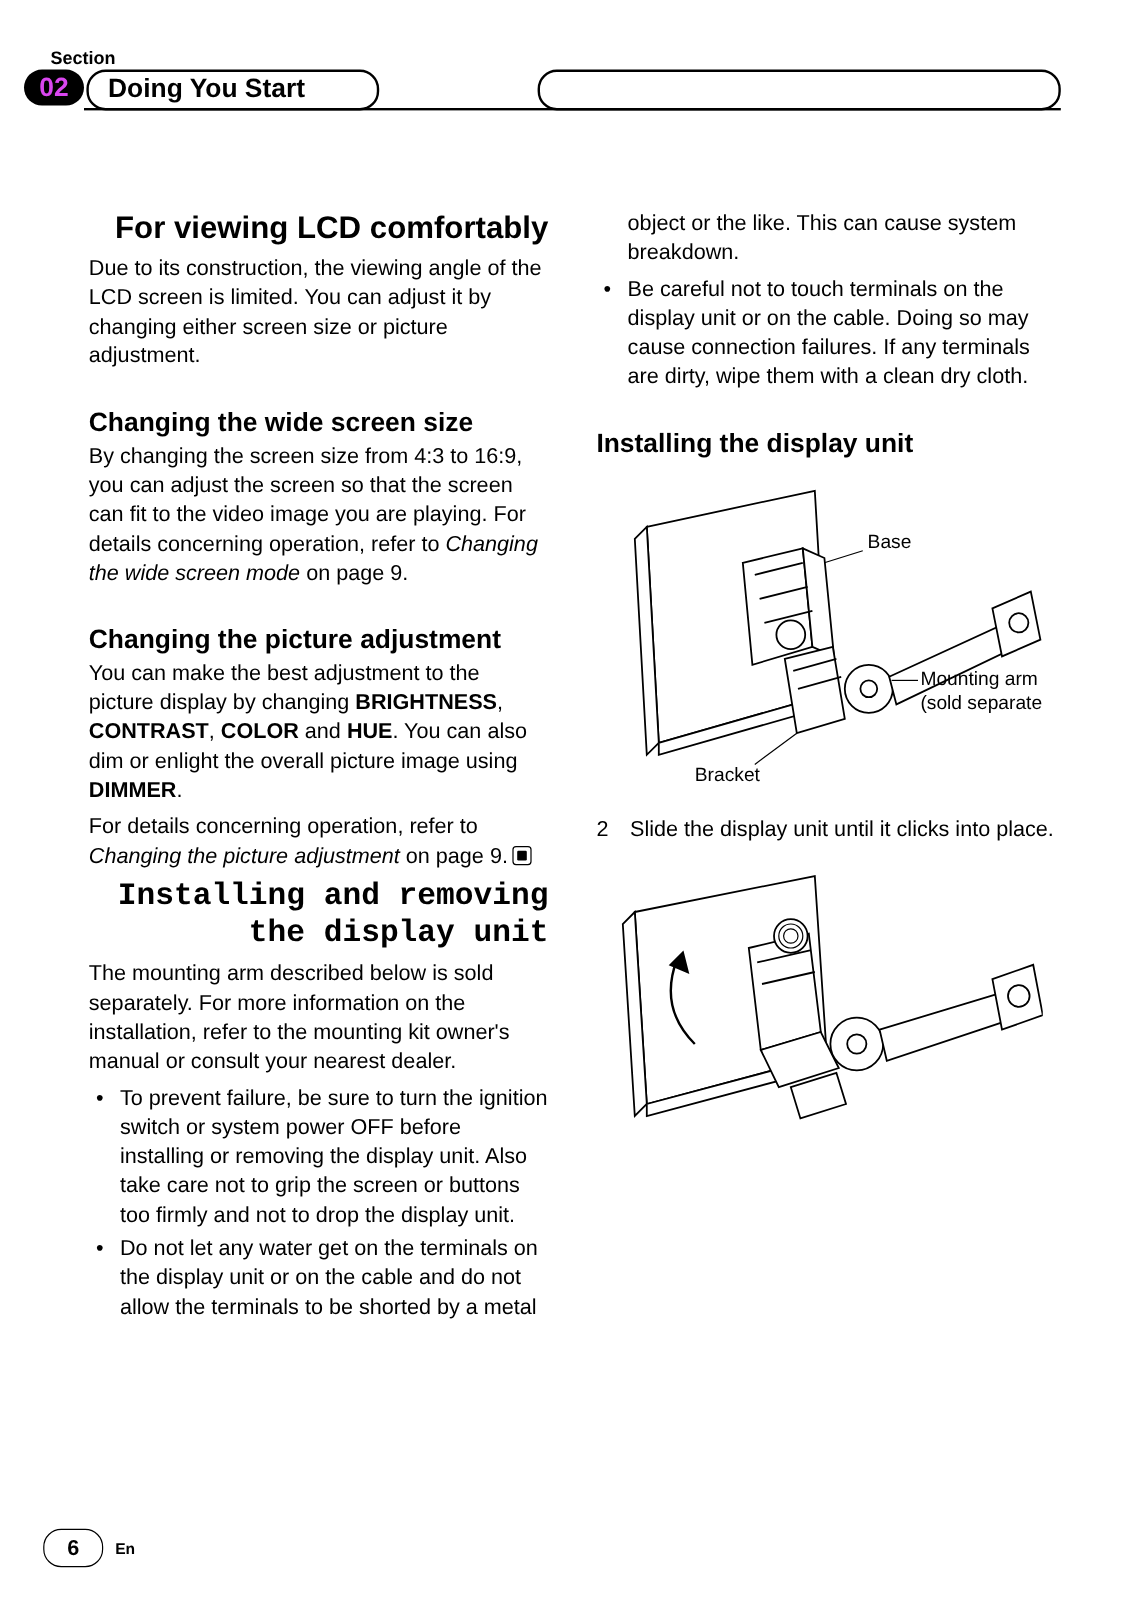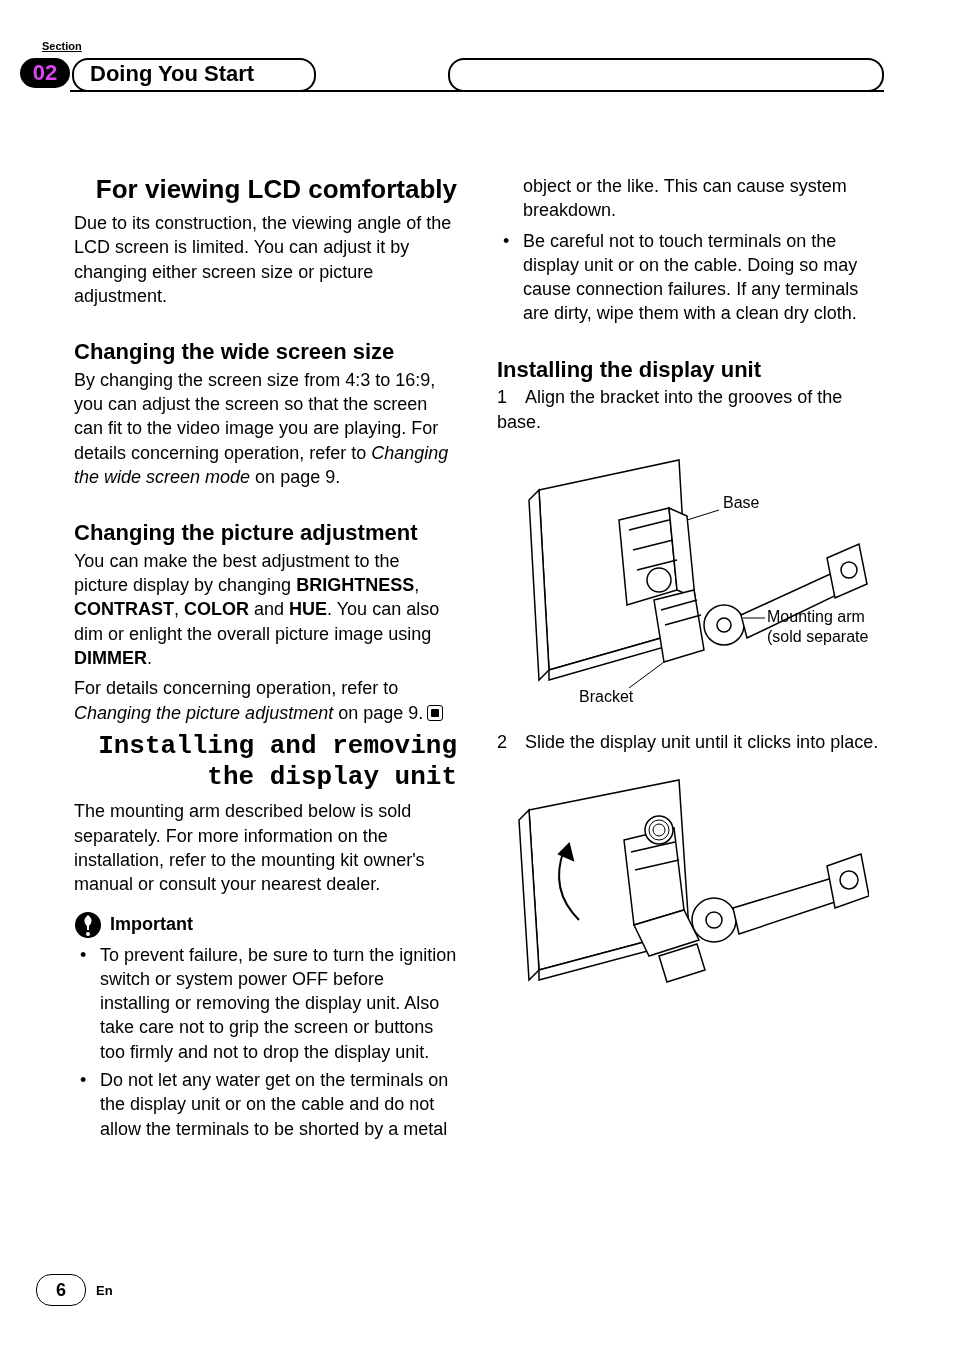--- a/index.html
+++ b/index.html
@@ -16,23 +16,22 @@
   .page {
     position: relative;
     width: 954px;
     height: 1352px;
     box-sizing: border-box;
   }
   .section-label {
     position: absolute;
     top: 40px;
     left: 42px;
-    font-size: 11px;
-    font-weight: 700;
-    text-decoration: underline;
+    font-size: 15px;
+    font-weight: 700;
   }
   .header-row {
     position: absolute;
     top: 56px;
     left: 20px;
     right: 70px;
     height: 40px;
   }
   .section-pill {
     position: absolute;
@@ -225,46 +224,33 @@
     <p>
       <span>You can make the best adjustment to the picture display by changing </span><span class="bold">BRIGHTNESS</span><span>, </span><span class="bold">CONTRAST</span><span>, </span><span class="bold">COLOR</span><span> and </span><span class="bold">HUE</span><span>. You can also dim or enlight the overall picture image using </span><span class="bold">DIMMER</span><span>.</span>
     </p>
     <p>
       <span>For details concerning operation, refer to </span><span class="italic">Changing the picture adjustment</span><span> on page 9.</span><span class="end-square"></span>
     </p>
 
     <h1 class="gap-lg">Installing and removing the display unit</h1>
     <p class="after-h1">The mounting arm described below is sold separately. For more information on the installation, refer to the mounting kit owner's manual or consult your nearest dealer.</p>
 
-    <div class="important-row">
-      <span class="bang-icon">
-        <svg viewBox="0 0 28 28" width="28" height="28">
-          <circle cx="14" cy="14" r="13" fill="#000"></circle>
-          <path d="M14 4 C10 7 9 11 13 15 L13 19 L15 19 L15 15 C19 11 18 7 14 4 Z" fill="#fff"></path>
-          <circle cx="14" cy="23" r="2" fill="#fff"></circle>
-        </svg>
-      </span>
-      <span class="important-label">Important</span>
-    </div>
 
     <ul class="bullets">
       <li>To prevent failure, be sure to turn the ignition switch or system power OFF before installing or removing the display unit. Also take care not to grip the screen or buttons too firmly and not to drop the display unit.</li>
       <li>Do not let any water get on the terminals on the display unit or on the cable and do not allow the terminals to be shorted by a metal </li>
     </ul>
 
     <p class="colbreak" style="padding-left:26px;">object or the like. This can cause system breakdown.</p>
     <ul class="bullets">
       <li>Be careful not to touch terminals on the display unit or on the cable. Doing so may cause connection failures. If any terminals are dirty, wipe them with a clean dry cloth.</li>
     </ul>
 
     <h2 class="gap-md">Installing the display unit</h2>
 
-    <p class="step">
-      <span class="num">1</span><span>Align the bracket into the grooves of the base.</span>
-    </p>
 
     <div class="figure">
       <svg viewBox="0 0 360 260" width="360" height="260">
 
         <g stroke="#000" stroke-width="1.5" fill="#fff">
           <polygon points="30,40 170,10 180,180 40,220"></polygon>
           <polygon points="30,40 20,50 30,230 40,220"></polygon>
           <polygon points="40,220 180,180 180,190 40,230"></polygon>
         </g>
 

